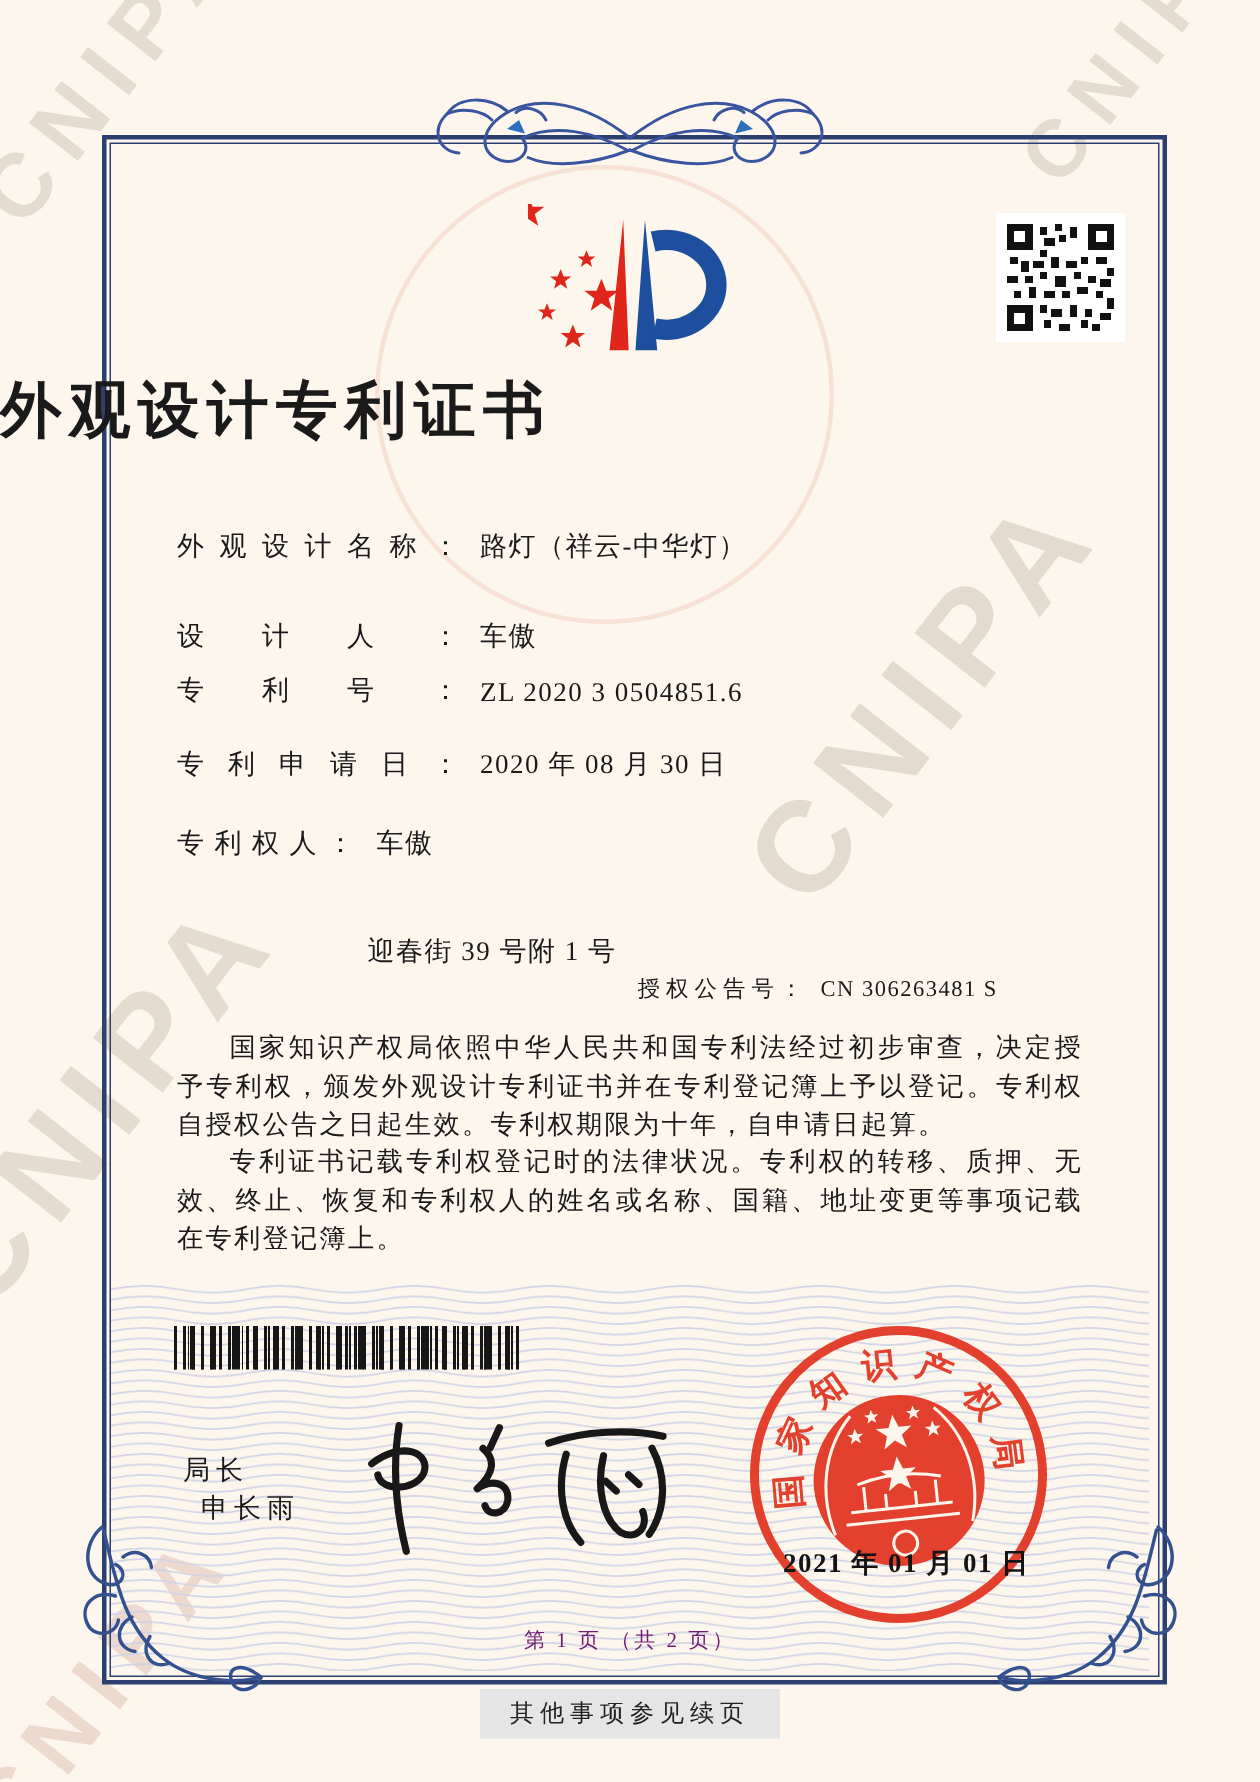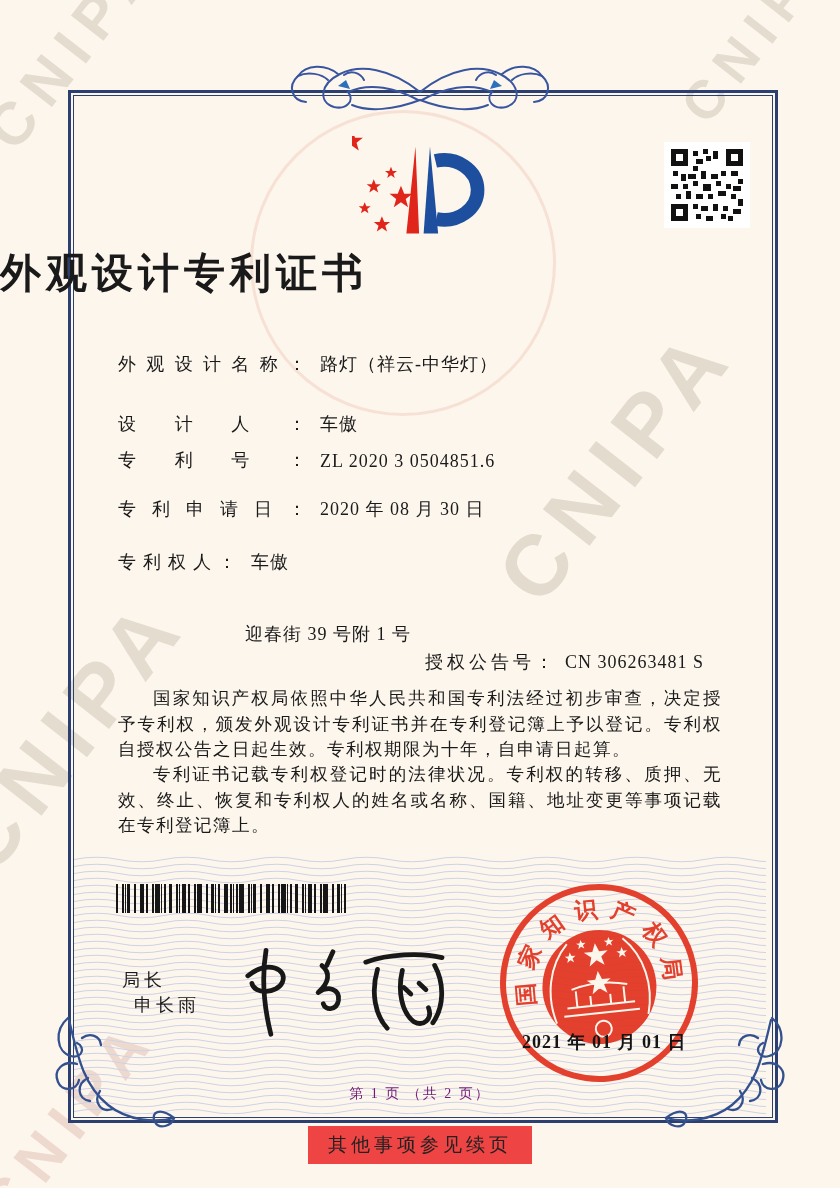--- a/index.html
+++ b/index.html
@@ -32,40 +32,40 @@
          font-weight:bold;letter-spacing:5px;z-index:5;}
   
   .row{position:absolute;left:118px;font-size:18px;z-index:5;white-space:nowrap;}
   .lblA{display:inline-block;width:188px;text-align:justify;text-align-last:justify;vertical-align:bottom;}
   .lblB{letter-spacing:7px;}
   .lblC{display:inline-block;width:118px;text-align:justify;text-align-last:justify;vertical-align:bottom;}
   .lblD{letter-spacing:4px;}
   .val{margin-left:14px;letter-spacing:1px;}
   .val-tight{margin-left:8px;letter-spacing:1px;}
   .addr2{position:absolute;left:245px;font-size:18px;letter-spacing:1px;z-index:5;}
-  .grant-no{position:absolute;left:425px;font-size:18px;z-index:5;white-space:nowrap;text-align:right;}
+  .grant-no{position:absolute;left:425px;font-size:15px;z-index:5;white-space:nowrap;text-align:right;}
   
   .para{position:absolute;left:118px;width:604px;font-size:17.5px;line-height:25.5px;
         text-align:justify;text-indent:2em;letter-spacing:1.5px;z-index:5;}
   
   .barcode{position:absolute;left:116px;top:884px;width:232px;height:29px;z-index:5;background-color:transparent;
     background-image:
       repeating-linear-gradient(90deg,#161616 0 2px,transparent 2px 6px),
       repeating-linear-gradient(90deg,#161616 0 1px,transparent 1px 9px),
       repeating-linear-gradient(90deg,transparent 0 11px,#161616 11px 14px);}
   .director-label{position:absolute;left:122px;top:968px;font-size:18px;letter-spacing:4px;z-index:6;}
   .director-name{position:absolute;left:134px;top:993px;font-size:18px;letter-spacing:4px;z-index:6;}
   .signature{position:absolute;left:232px;top:936px;z-index:7;}
   .seal{position:absolute;left:494px;top:878px;z-index:6;opacity:.93;}
   .seal-date{position:absolute;left:522px;top:1030px;font-size:18px;letter-spacing:1px;
              font-weight:bold;color:#141414;z-index:8;white-space:nowrap;}
   .page-info{position:absolute;left:70px;top:1085px;width:700px;text-align:center;
              font-size:14px;letter-spacing:2px;color:#701a75;z-index:5;}
   .cont-note{position:absolute;left:70px;top:1126px;width:700px;text-align:center;z-index:5;}
-  .cont-note span{display:inline-block;background:#ef4444;padding:6px 20px;font-size:19px;
+  .cont-note span{display:inline-block;background:#e5e5e5;padding:6px 20px;font-size:16px;
                   letter-spacing:4px;color:#222;}
 </style>
 </head>
 <body>
 
 <div class="page">
 
   <div class="wm wm1">CNIPA</div>
   <div class="wm wm2">CNIPA</div>
   <div class="wm wm3">CNIPA</div>

